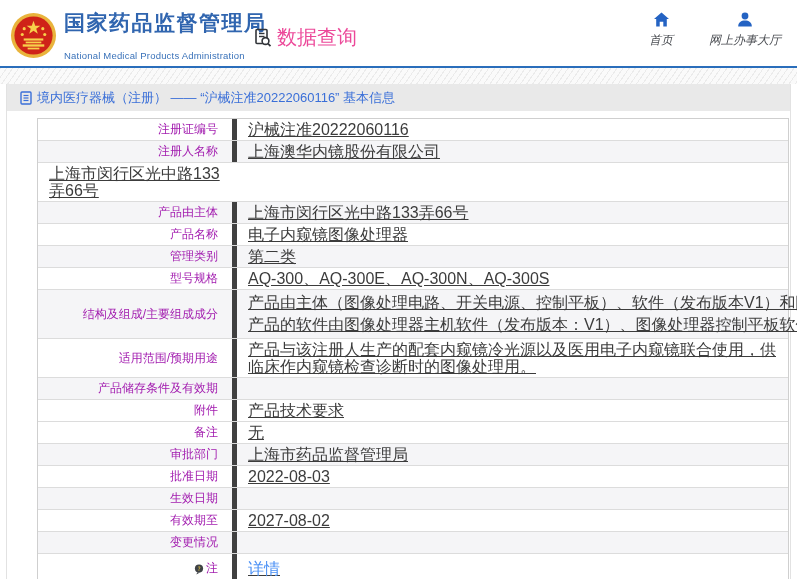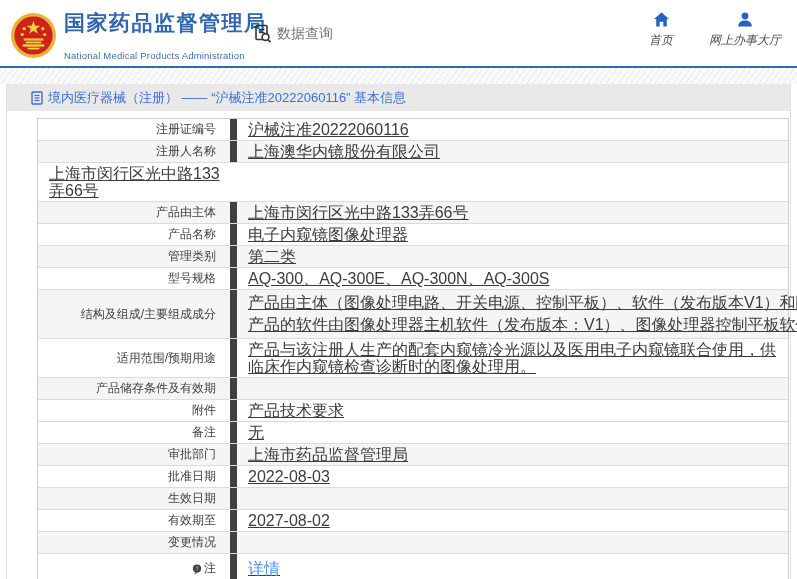--- a/index.html
+++ b/index.html
@@ -9,46 +9,46 @@
   
   .site-header { position:relative; height:68px; background:#fff;
     border-bottom:2px solid #2a6ebb; }
   .logo-wrap { position:absolute; left:10px; top:10px; display:flex; align-items:center; }
   .emblem { width:47px; height:47px; flex:0 0 auto; }
   .logo-text { margin-left:7px; }
   .logo-title { font-size:21px; font-weight:bold; color:#3065af; letter-spacing:1.5px; line-height:26px; }
   .logo-sub { font-size:9.5px; color:#3a72b9; margin-top:14px; letter-spacing:0.2px; }
 
   .data-query { position:absolute; left:253px; top:24px; display:flex; align-items:center;
-    color:#737373; font-size:14px; cursor:pointer; }
+    color:#ec4899; font-size:20px; cursor:pointer; }
   .data-query svg { margin-right:4px; }
 
   .top-nav { position:absolute; right:16px; top:12px; display:flex; gap:36px; }
   .top-nav-item { display:flex; flex-direction:column; align-items:center; cursor:pointer;font-style:italic; }
   .top-nav-item .nav-label { font-size:12px; color:#4a4d52; margin-top:5px; }
 
   
   .hatch-strip { height:16px; background:#fbfbfb;
     background-image:repeating-linear-gradient(125deg,#ebebeb 0px,#ebebeb 1px,#fafafa 1px,#fafafa 5px); }
 
   
   .panel { margin:0 6px; background:#fff; border:1px solid #e2e2e2; border-top:none;
     min-height:494px; }
   .breadcrumb-bar { height:27px; background:#e9e9e9; display:flex; align-items:center;
-    padding-left:24px; }
+    padding-left:13px; }
   .breadcrumb-bar .bc-text { color:#3a6fd8; font-size:13px; margin-left:5px; }
 
   
   .info-table { margin:7px 1px 0 30px; border:1px solid #cfcfcf; border-bottom:none;
     background:#fff; }
   .trow { display:grid; grid-template-columns:199px 1fr; border-bottom:1px solid #dcdcdc; min-height:21px; }
   .trow.alt { background:#f5f5f7; }
   .trow:last-child { min-height:29px; }
   .tlabel { display:flex; align-items:center; justify-content:flex-end; text-align:right;
-    padding:2px 14px 2px 4px; border-right:7px solid #404040; color:#404040; font-size:12px; line-height:17px; }
+    padding:2px 14px 2px 4px; border-right:5px solid #404040; color:#a21caf; font-size:12px; line-height:17px; }
   .tvalue { display:flex; flex-direction:column; justify-content:center;
     padding:2px 10px 2px 11px; color:#3c3c3c; font-size:16px; line-height:17px;text-decoration:underline; }
   .vline { line-height:22px; white-space:nowrap; }
   .detail-link { color:#4a90f5; text-decoration:none; cursor:pointer; }
   .note-ic { display:inline-flex; margin-right:2px; position:relative; top:1px; }
 </style>
 </head>
 <body>
 
 <div class="site-header">

